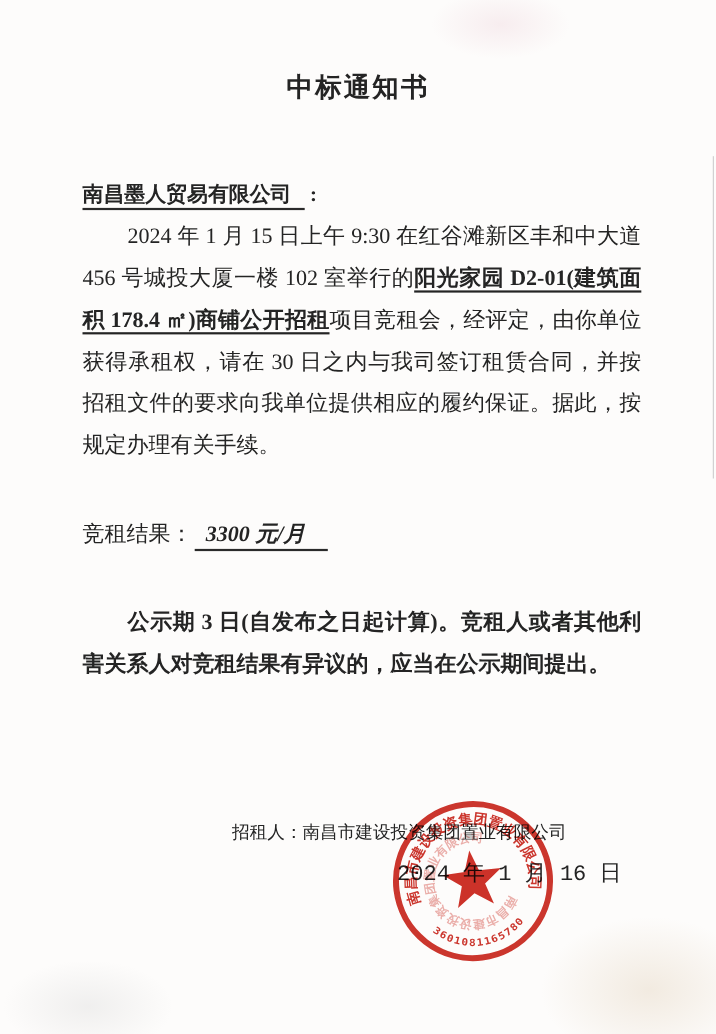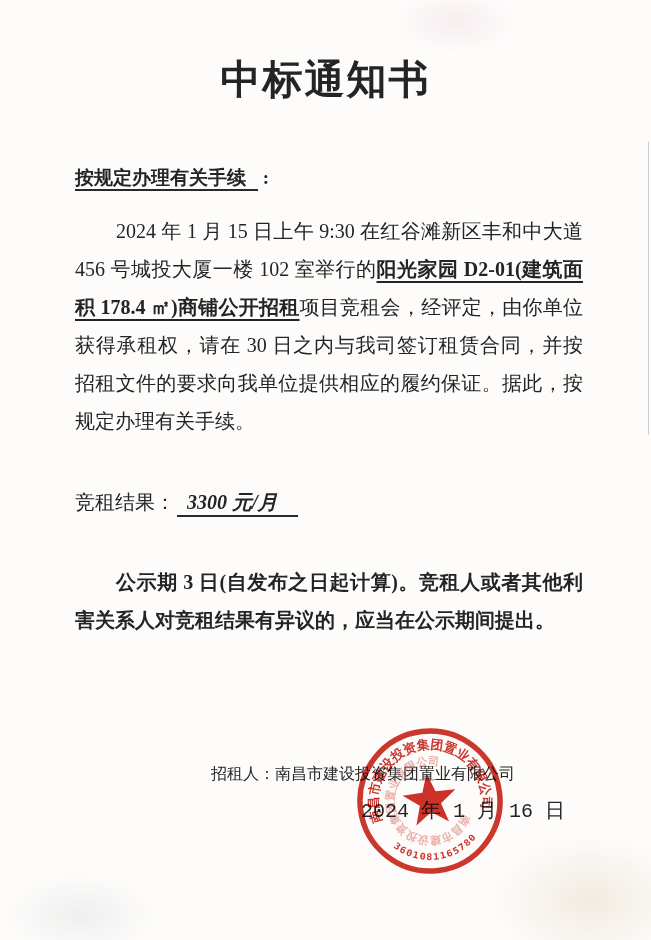--- a/index.html
+++ b/index.html
@@ -18,37 +18,37 @@
       radial-gradient(140px 95px at 590px 900px, rgba(228,213,192,0.45), rgba(228,213,192,0) 70%),
       radial-gradient(110px 60px at 80px 915px, rgba(205,205,205,0.28), rgba(205,205,205,0) 70%),
       linear-gradient(#fdfcfb,#fdfcfb);
   }
   .scan-line {
     position:absolute; right:2px; top:142px; width:1px; height:293px;
     background:rgba(165,165,170,0.55);
   }
   .title {
     margin:57px 0 0 0;
-    font-size:40px; line-height:46px; font-weight:600;
+    font-size:24px; line-height:46px; font-weight:600;
     letter-spacing:2px; text-align:center;
   }
   .content {
     position:absolute; left:75px; top:0; width:508px;
   }
   .recipient {
     margin:163px 0 0 0;
     font-size:19px; line-height:30px; font-weight:700;
   }
   .recipient-name { border-bottom:2px solid #2a2a2a; padding:0 12px 1px 0; }
   .recipient-colon { font-weight:700; }
   .para {
     margin:0; font-size:20px; line-height:38px;
     text-align:justify;
   }
-  .para1 { margin-top:19px; }
+  .para1 { margin-top:3px; }
   .indent { text-indent:2.05em; }
   .u-bold {
     font-weight:700;
     text-decoration:underline;
     text-decoration-thickness:1.6px;
     text-underline-offset:5px;
   }
   .result {
     margin:43px 0 0 0;
     font-size:20px; line-height:38px;
@@ -94,21 +94,21 @@
 <body>
 
 <div class="page">
 
   <div class="scan-line"></div>
 
   <h1 class="title">中标通知书</h1>
 
   <div class="content">
 
-    <p class="recipient"><span class="recipient-name">按规定办理有关手续</span><span class="recipient-colon"> :</span></p>
+    <p class="recipient"><span class="recipient-name">南昌墨人贸易有限公司</span><span class="recipient-colon"> :</span></p>
 
     <p class="para para1 indent"><span>2024 年 1 月 15 日上午 9:30 在红谷滩新区丰和中大道 456 号城投大厦一楼 102 室举行的</span><span class="u-bold">阳光家园 D2-01(建筑面积 178.4 ㎡)商铺公开招租</span><span>项目竞租会，经评定，由你单位获得承租权，请在 30 日之内与我司签订租赁合同，并按招租文件的要求向我单位提供相应的履约保证。据此，按规定办理有关手续。</span></p>
 
     <p class="result"><span class="result-label">竞租结果：</span><span class="result-value">3300 元/月</span></p>
 
     <p class="para notice-para indent">公示期 3 日(自发布之日起计算)。竞租人或者其他利害关系人对竞租结果有异议的，应当在公示期间提出。</p>
 
 
 
     <p class="sign-line">招租人：南昌市建设投资集团置业有限公司</p>

